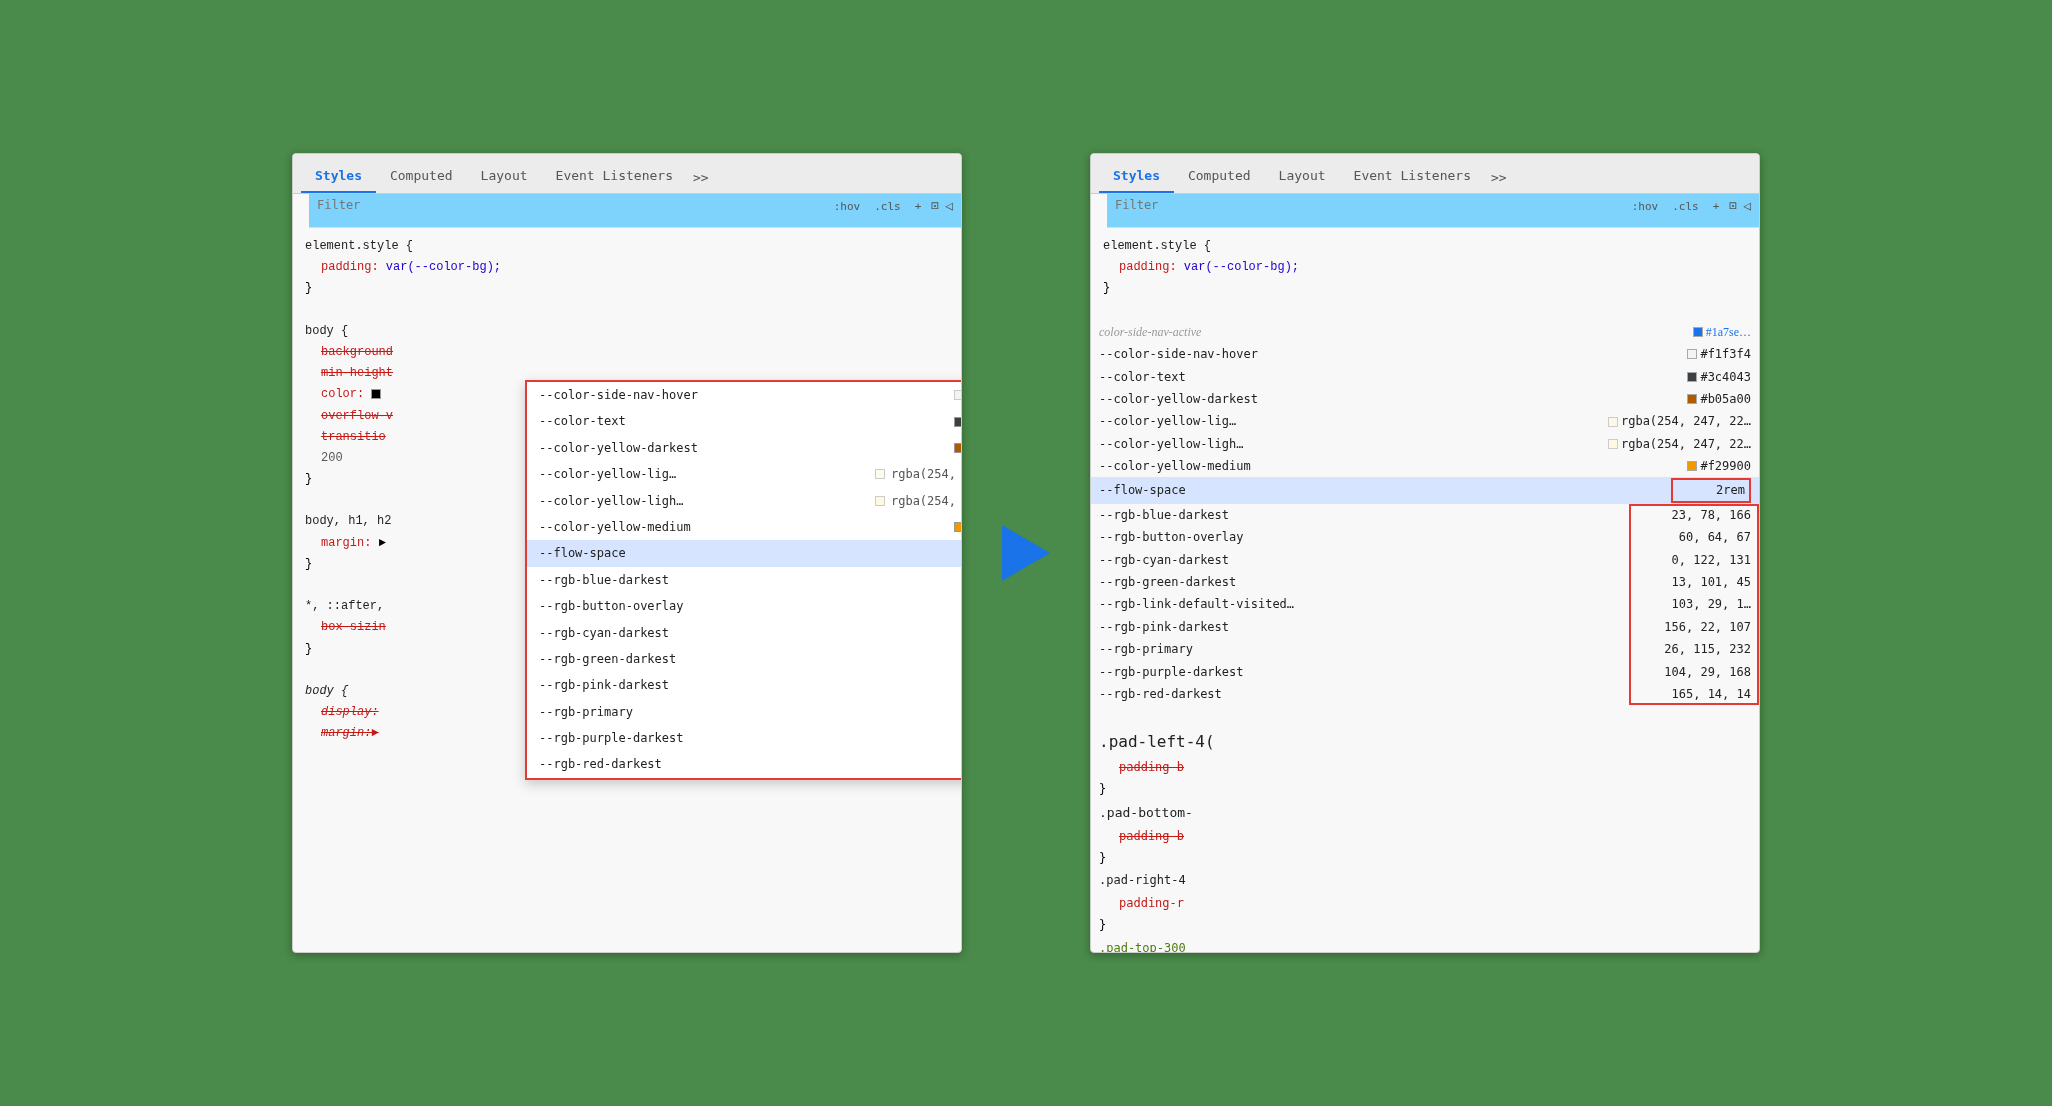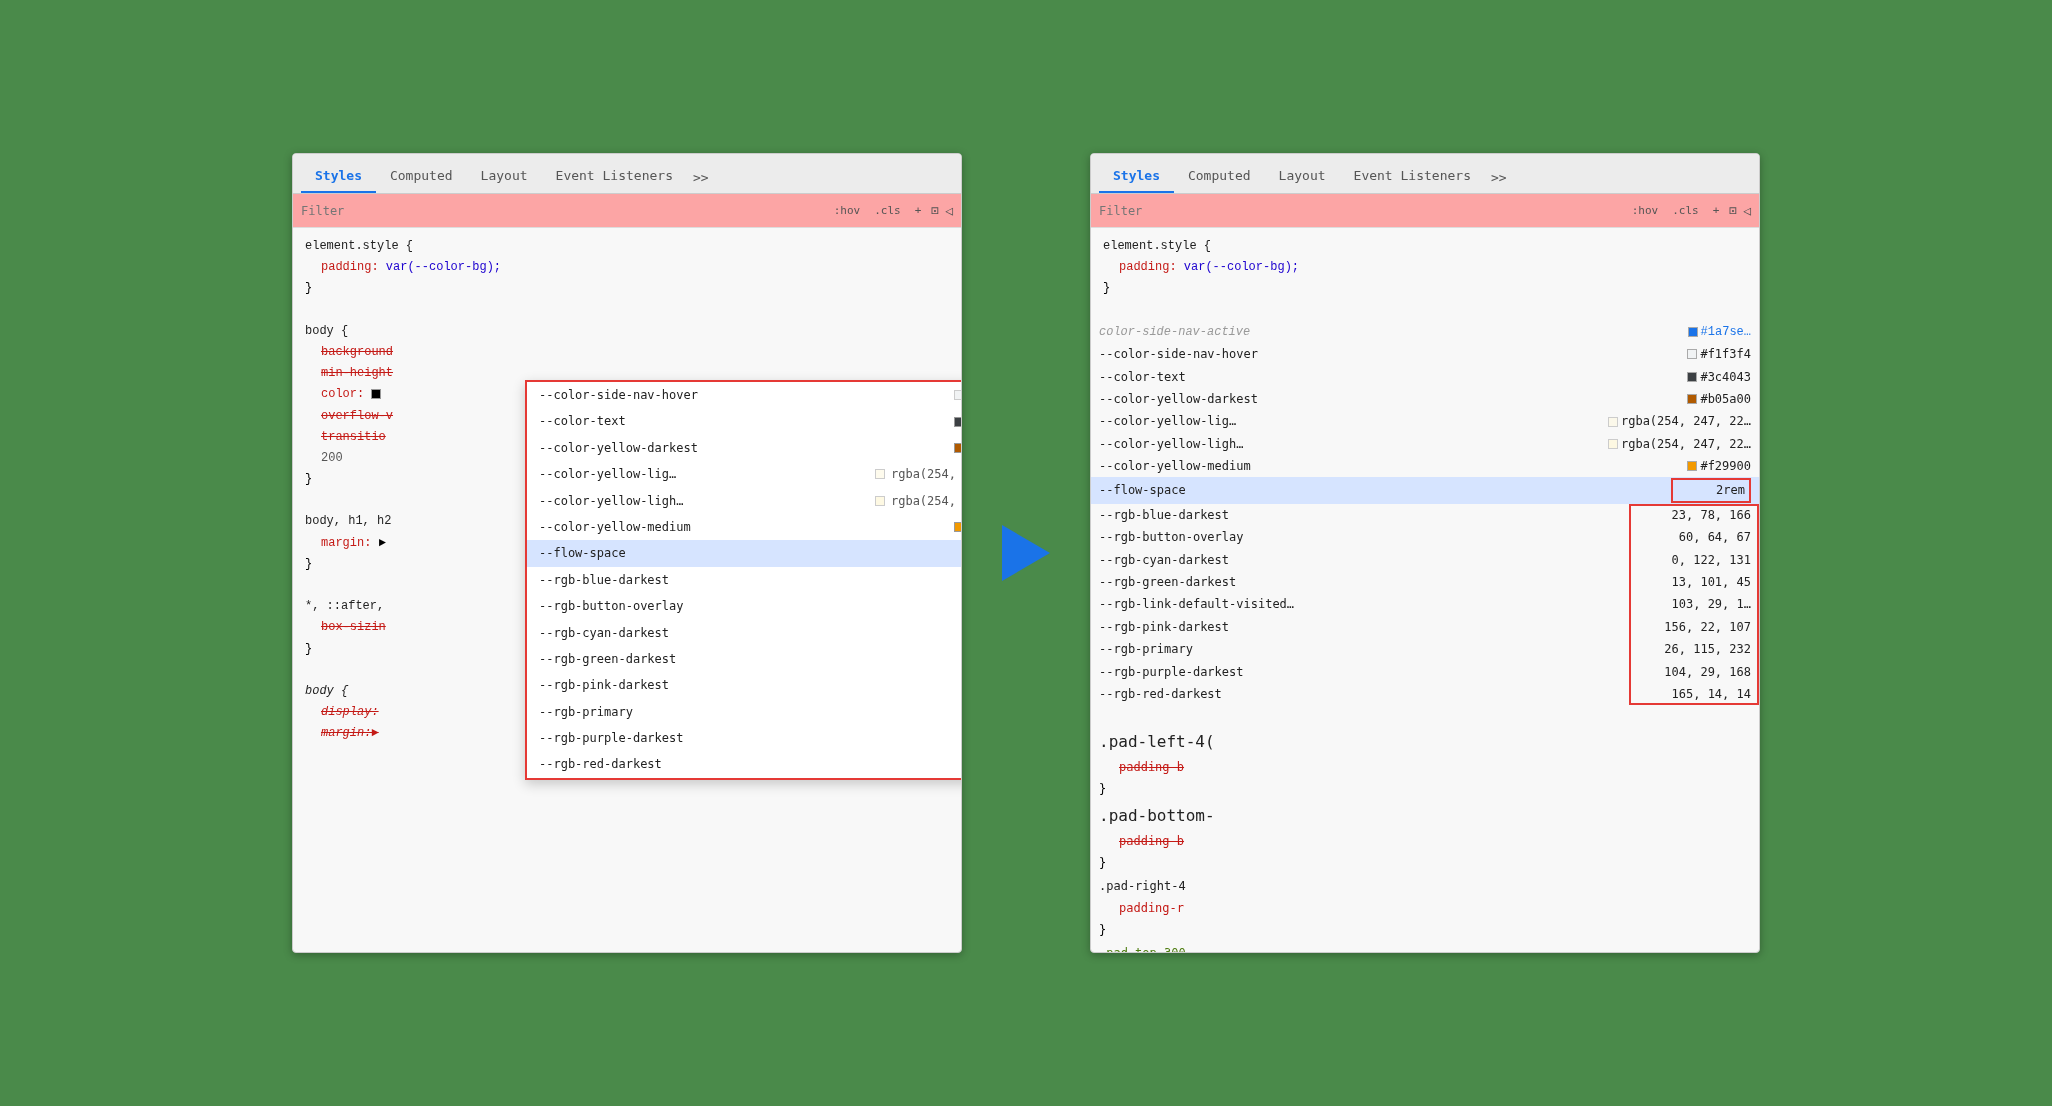--- a/index.html
+++ b/index.html
@@ -53,26 +53,27 @@
       border-bottom: 2px solid #1a73e8;
       font-weight: 600;
     }
     .tab-more {
       padding: 8px 6px;
       font-size: 13px;
       color: #555;
     }
     .toolbar {
       display: flex;
-      align-items: center;
+      align-items: flex-start;
       padding: 4px 8px;
-      background: #fca5a5;
+      background: #7dd3fc;
       border-bottom: 1px solid #ddd;
       gap: 6px;
       height: 34px;
+      margin-left: 16px;
     }
     .filter-input {
       flex: 1;
       border: none;
       background: transparent;
       font-size: 12px;
       color: #555;
       outline: none;
       font-family: inherit;
     }
@@ -353,21 +354,21 @@
     <div class="styles-content">
       <div class="code-area">
 
         <div class="code-line"><span class="selector">element.style {</span></div>
         <div class="code-line indent">
           <span class="property">padding:</span><span class="value"> var(--color-bg);</span>
         </div>
         <div class="code-line"><span>}</span></div>
         <div class="code-line">&nbsp;</div>
 
-        <div style="display:flex; font-size:12px; font-family:Liberation Mono, monospace; padding: 1px 8px; line-height:1.7; color:#888;">
+        <div style="display:flex; font-size:12px; font-family:Liberation Serif, serif; padding: 1px 8px; line-height:1.7; color:#888;">
           <span style="flex:1; color:#999; font-style:italic; overflow:hidden; text-overflow:ellipsis;">color-side-nav-active</span>
           <span style="color:#1a73e8; display:flex; align-items:center;">
             <span style="display:inline-block;width:10px;height:10px;background:#1a73e8;border:1px solid #aaa;margin-right:3px;"></span>#1a7se…
           </span>
         </div>
 
         <style>
           .cssvar-row {
             display: flex;
             font-size: 12px;
@@ -458,21 +459,21 @@
             <div style="position:absolute;top:0;right:0;bottom:0;width:130px;border:2px solid #e53935;pointer-events:none;"></div>
           </div>
         </div>
 
         <div class="code-line">&nbsp;</div>
         <div style="display:flex; font-size:16px; font-family:Menlo,monospace; padding:1px 8px; line-height:1.7;">
           <span style="color:#222; flex:1;">.pad-left-4(</span>
         </div>
         <div style="font-size:12px; font-family:Menlo,monospace; padding:1px 8px 1px 28px; line-height:1.7; color:#c41a16; text-decoration:line-through;">padding-b</div>
         <div style="font-size:12px; font-family:Menlo,monospace; padding:1px 8px; line-height:1.7;">}</div>
-        <div style="font-size:16px; font-family:Menlo,monospace; padding:1px 8px; line-height:1.7;">
+        <div style="font-size:13px; font-family:Menlo,monospace; padding:1px 8px; line-height:1.7;">
           <span style="color:#222;">.pad-bottom-</span>
         </div>
         <div style="font-size:12px; font-family:Menlo,monospace; padding:1px 8px 1px 28px; line-height:1.7; color:#c41a16; text-decoration:line-through;">padding-b</div>
         <div style="font-size:12px; font-family:Menlo,monospace; padding:1px 8px; line-height:1.7;">}</div>
         <div style="font-size:12px; font-family:Menlo,monospace; padding:1px 8px; line-height:1.7;">
           <span style="color:#222;">.pad-right-4</span>
         </div>
         <div style="font-size:12px; font-family:Menlo,monospace; padding:1px 8px 1px 28px; line-height:1.7; color:#c41a16;">padding-r</div>
         <div style="font-size:12px; font-family:Menlo,monospace; padding:1px 8px; line-height:1.7;">}</div>
         <div style="font-size:12px; font-family:Menlo,monospace; padding:1px 8px; line-height:1.7;">

